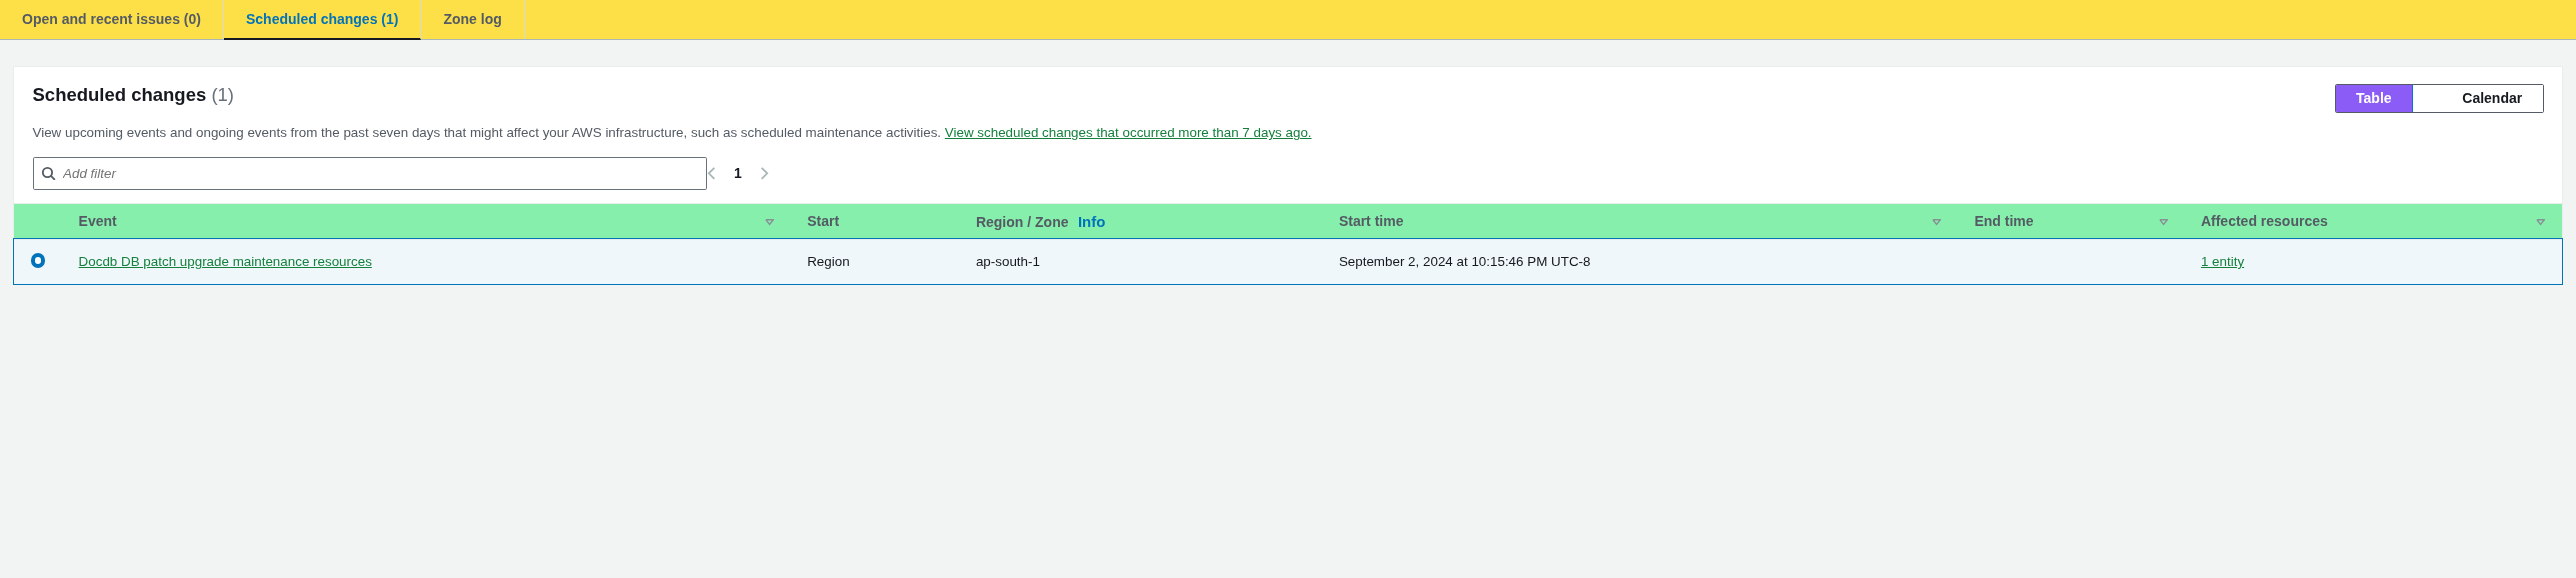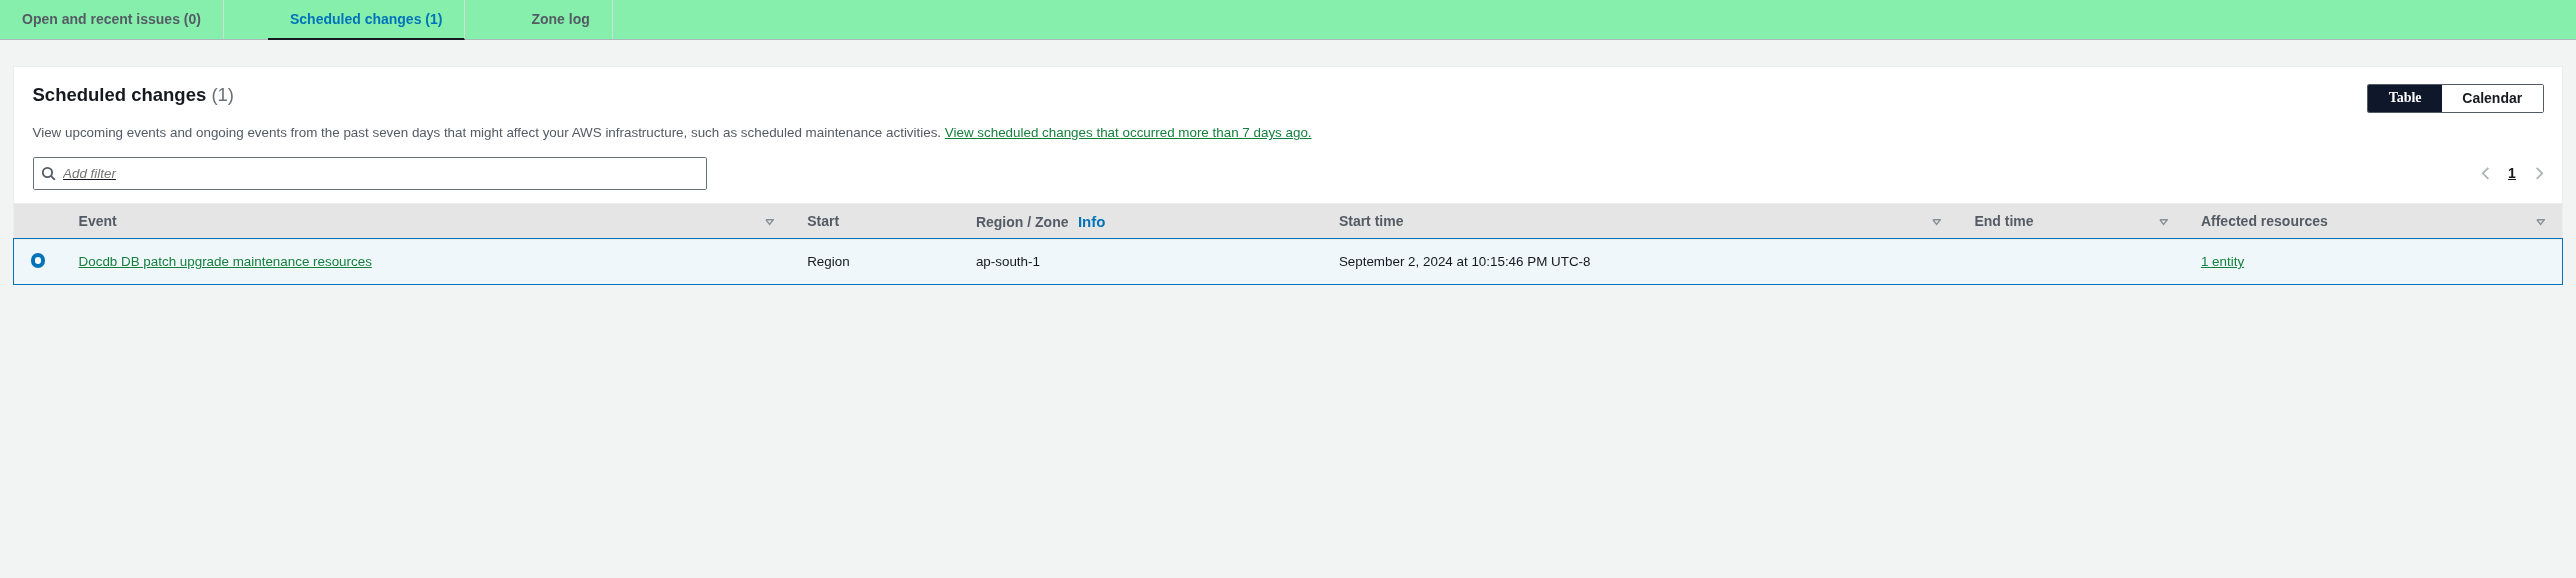--- a/index.html
+++ b/index.html
@@ -5,22 +5,21 @@
   * { box-sizing: border-box; margin: 0; padding: 0; }
   body {
     font-family: "Amazon Ember", "Helvetica Neue", Arial, sans-serif;
     font-size: 13px;
     color: #16191f;
     background: #f2f3f3;
   }
   .tabs {
     display: flex;
     border-bottom: 0.9px solid #aab7b8;
-    background: #86efac;
-    gap: 44px;
+    background: #fde047;
   }
   .tab {
     padding: 11px 22px;
     font-weight: 700;
     color: #545b64;
     cursor: pointer;
     border-right: 0.9px solid #d5dbdb;
     font-size: 14px;
   }
   .tab.active {
@@ -55,45 +54,44 @@
     overflow: hidden;
   }
   .view-btn {
     padding: 5.5px 20.3px;
     font-weight: 700;
     font-size: 14px;
     background: #fff;
     color: #16191f;
     border: none;
     cursor: pointer;
+    margin-left: 30px;
   }
   .view-btn.active {
-    background: #0f172a;
+    background: #8b5cf6;
     color: #fff;
     border: 0.9px solid #0972d3;
     margin: -0.9px;
-    font-family: Liberation Serif, serif;
   }
   .panel-desc {
     padding: 0 18.5px 13px 18.5px;
     color: #545b64;
     font-size: 13.4px;
     line-height: 1.6;
   }
   .link {
     color: #15803d;
     text-decoration: underline;
     cursor: pointer;
   }
   .toolbar {
     display: flex;
-    justify-content: space-between;
+    justify-content: flex-start;
     align-items: center;
     padding: 0 18.5px 13px 18.5px;
-    text-decoration: underline;
   }
   .filter {
     display: flex;
     align-items: center;
     border: 0.9px solid #687078;
     border-radius: 1.8px;
     width: 674px;
     height: 33px;
     padding: 0 7.4px;
     background: #fff;
@@ -126,21 +124,21 @@
     border-collapse: collapse;
   }
   thead th {
     text-align: left;
     font-weight: 700;
     font-size: 14px;
     color: #545b64;
     padding: 9.2px 16.6px;
     border-top: 0.9px solid #eaeded;
     border-bottom: 0.9px solid #eaeded;
-    background: #e5e5e5;
+    background: #86efac;
   }
   thead th .sort {
     float: right;
     color: #879196;
   }
   .info-tag {
     color: #0073bb;
     font-size: 15px;
     font-weight: 700;
     margin-left: 5.5px;

